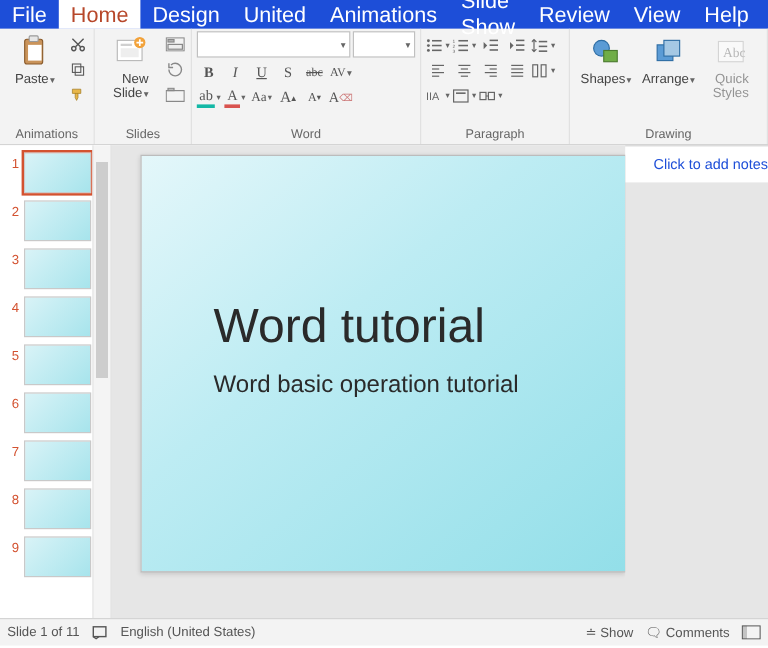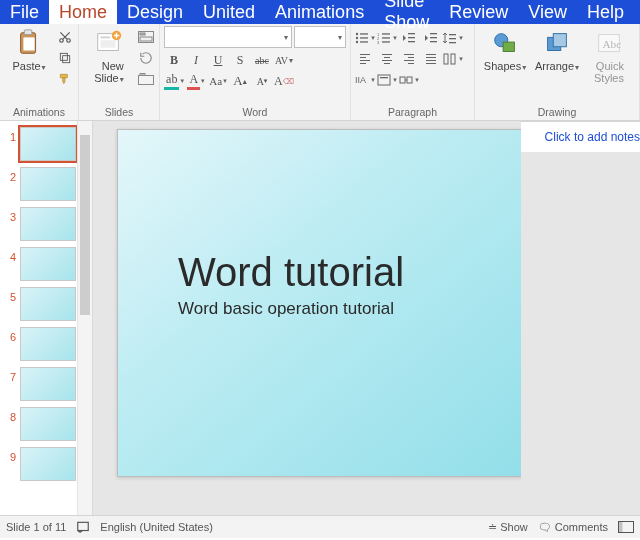--- a/index.html
+++ b/index.html
@@ -32,21 +32,21 @@
 .tnum{width:14px;text-align:right;color:#d35230;font-size:11px;padding-right:4px;padding-top:4px}
 .tthumb{width:54px;height:32px;background:linear-gradient(135deg,#d9f3f7,#a7e4ec);border:1px solid #c9c9c9}
 .trow.sel .tthumb{outline:2px solid #d35230;outline-offset:0}
 .thumbsb{position:absolute;right:0;top:0;width:14px;height:100%;background:#f4f4f4;border-left:1px solid #e4e4e4}
 .thumbsb .track{position:absolute;top:14px;bottom:14px;left:2px;right:2px}
 .thumbsb .thumb{position:absolute;top:0;left:0;right:0;height:180px;background:#cdcdcd}
 .editarea{flex:1;display:flex;}
 .canvaswrap{flex:1;position:relative;overflow:hidden}
 .slide{position:absolute;left:24px;top:8px;right:-1px;height:348px;background:linear-gradient(140deg,#e4f7fa 0%,#bdecf3 40%,#93dfe9 100%);border:1px solid #bcbcbc;box-shadow:0 1px 4px rgba(0,0,0,.15);padding:120px 0 0 60px;box-sizing:border-box}
 .slide .t1{font-size:40px;color:#2a2a2a;font-weight:400;font-family:"Segoe UI Light","Segoe UI",Arial}
-.slide .t2{font-size:17px;color:#2a2a2a;margin-top:4px}
+.slide .t2{font-size:20px;color:#2a2a2a;margin-top:15px}
 .notes{height:30px;background:#fff;border-top:1px solid #d4d4d4;display:flex;align-items:center;padding-left:24px;color:#1d4ed8;font-size:12px}
 .statusbar{height:22px;background:#f3f3f3;border-top:1px solid #d4d4d4;display:flex;align-items:center;font-size:11px;color:#555;padding:0 6px;gap:10px}
 svg{display:block}
 </style>
 </head>
 <body>
 
 <div class="titlebar">
   <div class="tab">File</div>
   <div class="tab active">Home</div>

